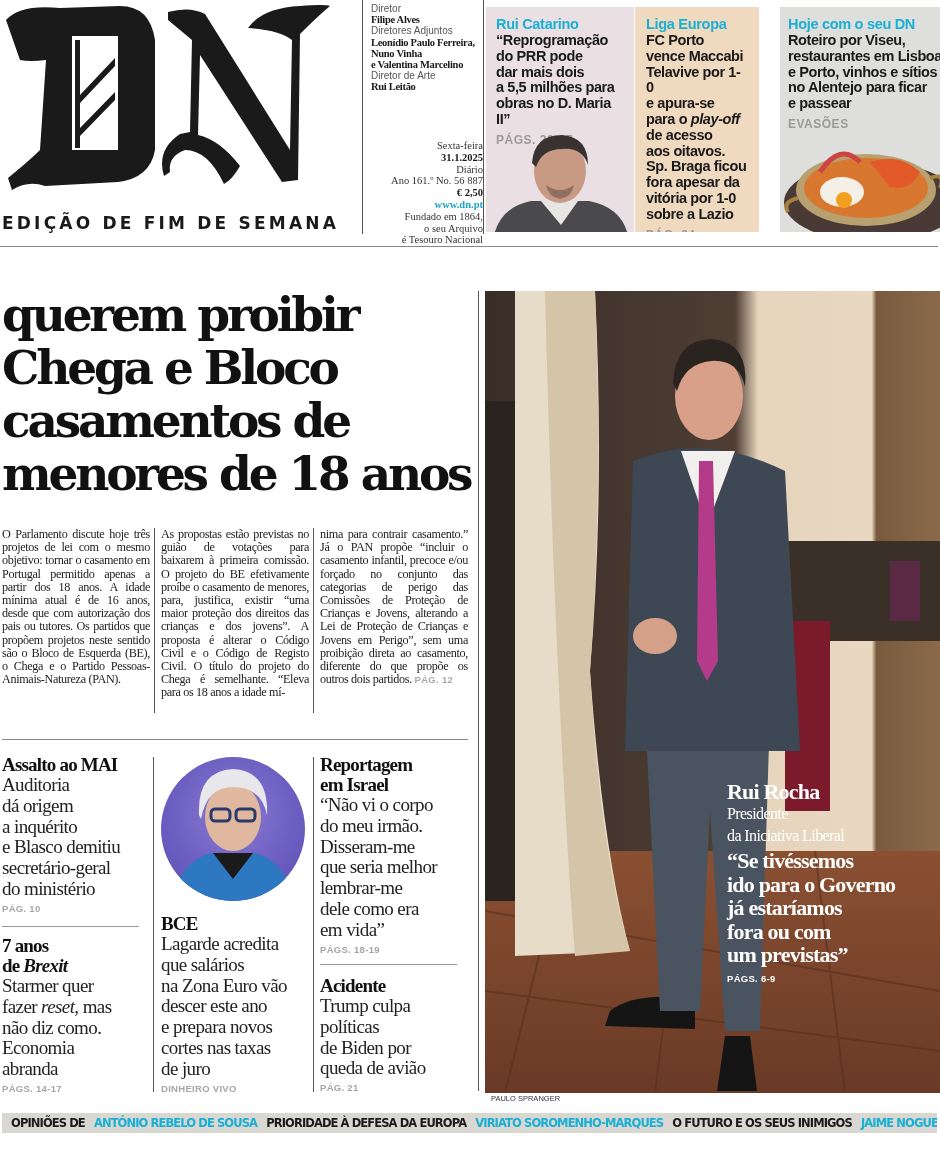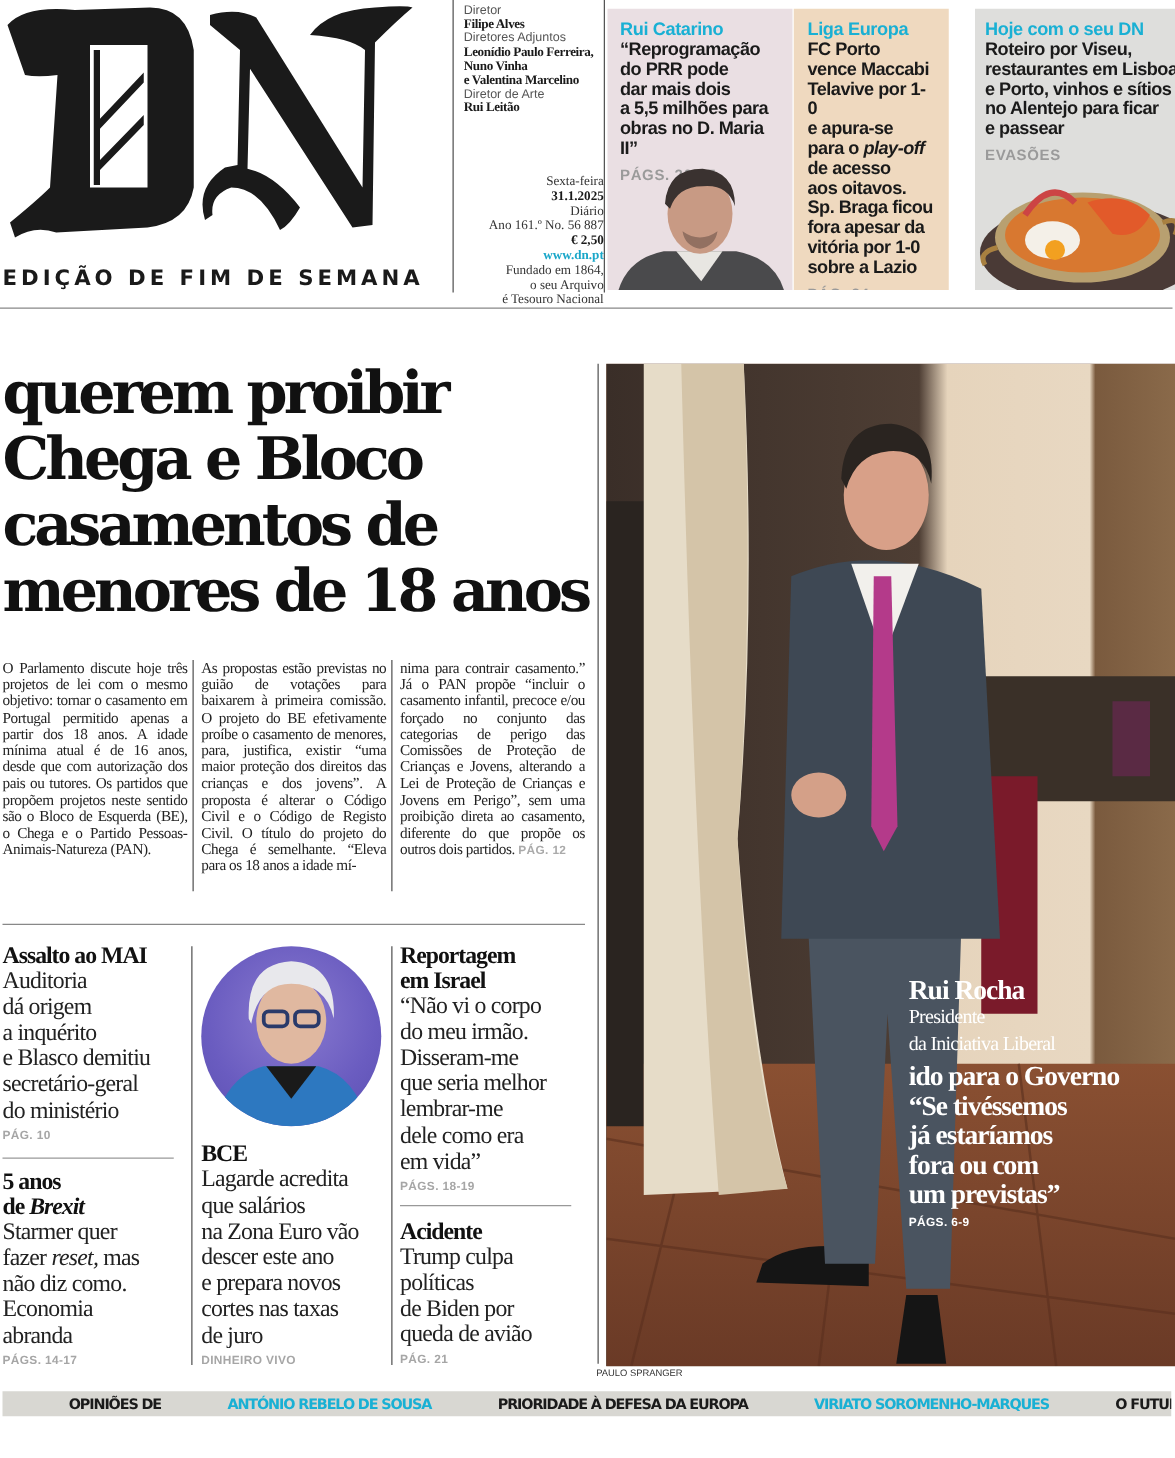--- a/index.html
+++ b/index.html
@@ -45,25 +45,25 @@
 
   .lagarde { position: absolute; left: 161px; top: 757px; width: 144px; height: 144px; border-radius: 50%; background: radial-gradient(circle at 50% 40%, #8a7bd0 0%, #6a5cc0 60%, #5a4fb0 100%); overflow: hidden; }
 
   
   .hero { position: absolute; left: 485px; top: 291px; width: 455px; height: 802px; overflow: hidden; background: #6b4a34; }
   .hero-caption { position: absolute; left: 727px; top: 780px; width: 210px; color: #fff; font-family: "Liberation Serif", serif; }
   .hero-caption .name { font-weight: bold; font-size: 22px; line-height: 23px; letter-spacing: -0.8px; }
   .hero-caption .role { font-size: 16px; line-height: 21.5px; letter-spacing: -0.6px; font-weight: normal; }
   .hero-caption .quote { font-weight: bold; font-size: 22px; line-height: 23.5px; margin-top: 3px; letter-spacing: -0.8px; }
   .hero-caption .pg { font-family: "Liberation Sans", sans-serif; font-weight: bold; font-size: 9.5px; margin-top: 6px; letter-spacing: 0.3px; }
-  .credit { position: absolute; left: 465px; top: 1094px; font-family: "Liberation Sans", sans-serif; font-size: 7.5px; color: #333; padding-left: 12px; }
+  .credit { position: absolute; left: 479px; top: 1094px; font-family: "Liberation Sans", sans-serif; font-size: 7.5px; color: #333; padding-left: 12px; }
 
   
   .opinions { position: absolute; left: 2px; top: 1113px; width: 935px; height: 20px; background: #d8d7d2; padding: 3px 9px; white-space: nowrap; overflow: hidden; font-family: "DejaVu Sans", sans-serif; font-weight: bold; font-size: 11.5px; line-height: 14px; letter-spacing: -0.9px; transform-origin: left; }
-  .opinions span { margin-right: 6px; margin-left: 44px; }
+  .opinions span { margin-right: 6px; }
   .opinions .dark { color: #1a1a1a; }
   .opinions .blue { color: #19b0d4; }
 </style>
 </head>
 <body>
 
 <svg class="logo" viewBox="0 0 335 200">
 
   <path d="M6 20 Q20 4 60 8 L120 6 Q150 6 155 40 L155 150 Q150 178 118 182 L45 186 Q28 180 12 190 L8 178 Q30 160 40 150 L46 60 Q30 62 20 60 Z" fill="#1a1a1a"></path>
   <path d="M72 36 L72 150 L118 150 L118 36 Z" fill="#fff"></path>
@@ -187,21 +187,21 @@
     <div>a inquérito</div>
     <div>e Blasco demitiu</div>
     <div>secretário-geral</div>
     <div>do ministério</div>
   </div>
   <div class="pg">PÁG. 10</div>
 </div>
 <div class="hline" style="left:2px;top:926px;width:137px;background:#999;"></div>
 <div class="brief" style="left:2px;top:936px;width:150px;">
   <div class="kicker">
-    <div>5 anos</div>
+    <div>7 anos</div>
     <div><span>de </span><i>Brexit</i></div>
   </div>
   <div class="text">
     <div>Starmer quer</div>
     <div><span>fazer </span><i>reset,</i><span> mas</span></div>
     <div>não diz como.</div>
     <div>Economia</div>
     <div>abranda</div>
   </div>
   <div class="pg">PÁGS. 14-17</div>
@@ -297,22 +297,22 @@
     <ellipse cx="170" cy="345" rx="22" ry="18" fill="#d4a088"></ellipse>
   </svg>
 </div>
 <div class="hero-caption">
   <div class="name">Rui Rocha</div>
   <div class="role">
     <div>Presidente</div>
     <div>da Iniciativa Liberal</div>
   </div>
   <div class="quote">
+    <div>“Se tivéssemos</div>
     <div>ido para o Governo</div>
-    <div>“Se tivéssemos</div>
     <div>já estaríamos</div>
     <div>fora ou com</div>
     <div>um previstas”</div>
   </div>
   <div class="pg">PÁGS. 6-9</div>
 </div>
 <div class="credit">PAULO SPRANGER</div>
 
 <div class="opinions">
   <span class="dark">OPINIÕES DE</span>

